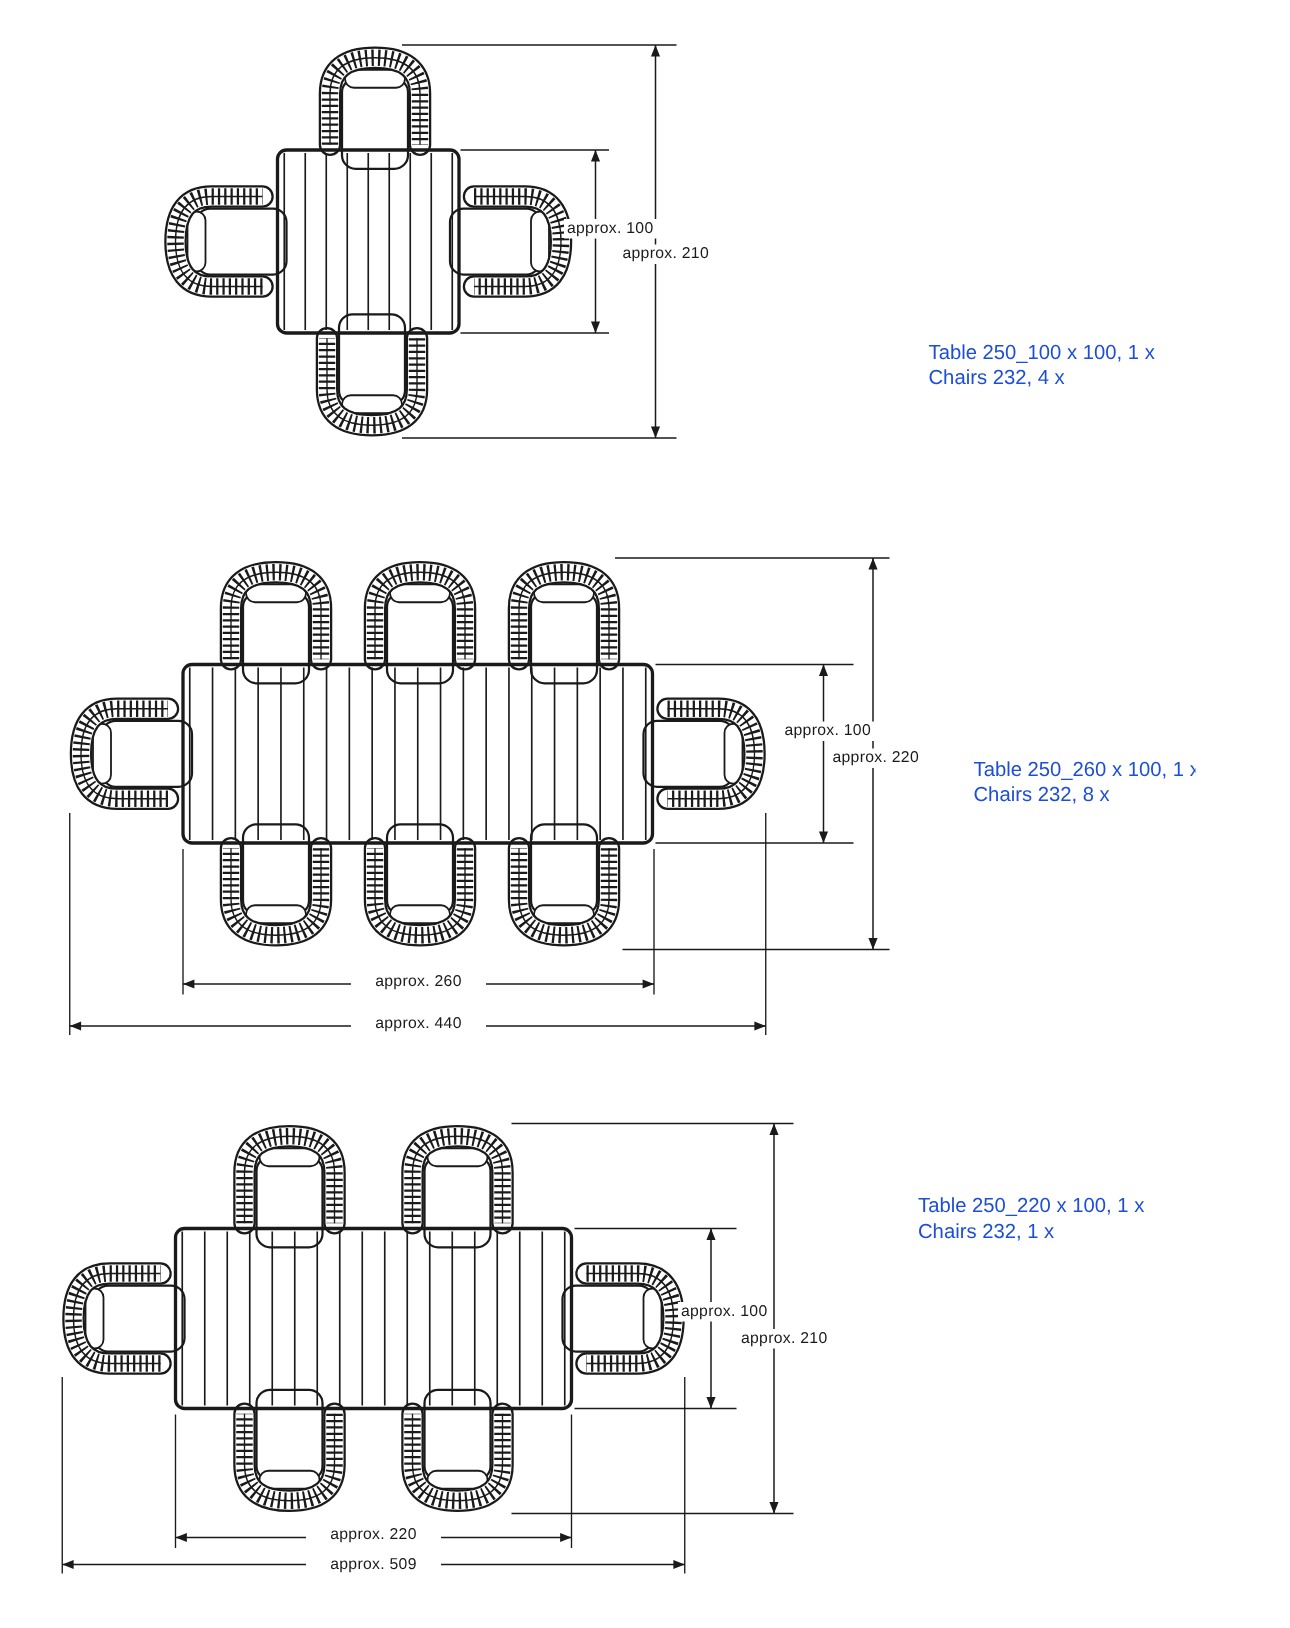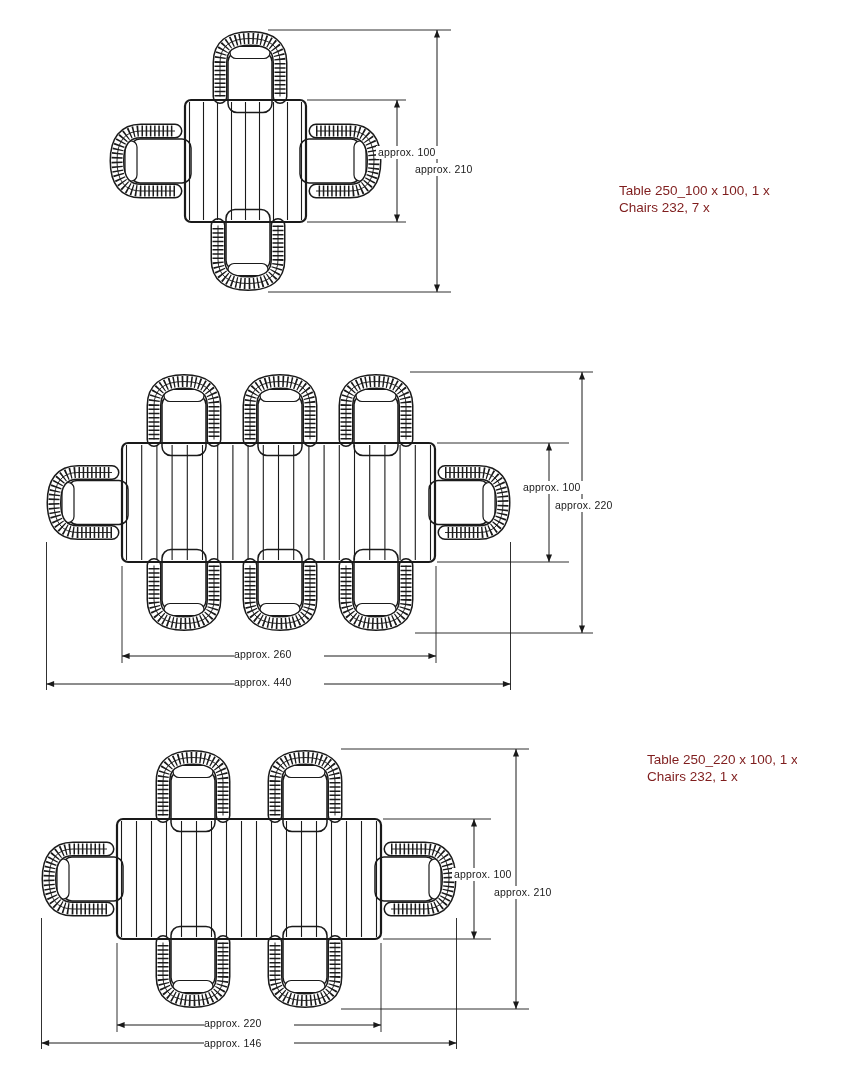--- a/index.html
+++ b/index.html
@@ -7,25 +7,25 @@
     position:relative;width:797px;height:1085px;background:#ffffff;overflow:hidden;
     font-family:"Liberation Sans",sans-serif;
   }
   #art{position:absolute;left:0;top:0;}
   .dim{
     position:absolute;
     font:10.5px/13px "Liberation Sans",sans-serif;
     color:#1a1a1a;background:#ffffff;padding:0 2px;white-space:nowrap;
     letter-spacing:.2px;
   }
-  .dim.center{width:90px;padding:0;}
+  .dim.center{width:90px;text-align:center;padding:0;}
   .title{
     position:absolute;
     font:13.5px/16.5px "Liberation Sans",sans-serif;
-    color:#7f1d1d;white-space:nowrap;
+    color:#1d4ed8;white-space:nowrap;margin-top:44px;
   }
 </style>
 </head>
 <body>
 
 <div id="stage">
 
   <svg id="art" width="860" height="1085" viewBox="0 0 860 1085">
     <defs>
       <marker id="arrow" viewBox="0 0 10 10" refX="9.5" refY="5" markerWidth="10" markerHeight="8" markerUnits="userSpaceOnUse" orient="auto-start-reverse">
@@ -288,30 +288,34 @@
           <line x1="361.5" y1="821" x2="361.5" y2="937" stroke="#1a1a1a" stroke-width="1.1"></line>
           <rect x="117" y="819" width="264" height="120" rx="6" fill="none" stroke="#1a1a1a" stroke-width="2.2"></rect>
         </g>
       </g>
     </svg>
 
   <div class="dim" style="left:376px;top:146px">approx. 100</div>
   <div class="dim" style="left:413px;top:163px">approx. 210</div>
   <div class="title" style="left:619px;top:183px">
     <div>Table 250_100 x 100, 1 x</div>
-    <div>Chairs 232, 7 x</div>
+    <div>Chairs 232, 4 x</div>
   </div>
 
   <div class="dim" style="left:521px;top:481px">approx. 100</div>
   <div class="dim" style="left:553px;top:499px">approx. 220</div>
   <div class="dim center" style="left:234px;top:648px">approx. 260</div>
   <div class="dim center" style="left:234px;top:676px">approx. 440</div>
+  <div class="title" style="left:649px;top:461px">
+    <div>Table 250_260 x 100, 1 x</div>
+    <div>Chairs 232, 8 x</div>
+  </div>
 
   <div class="dim" style="left:452px;top:868px">approx. 100</div>
   <div class="dim" style="left:492px;top:886px">approx. 210</div>
   <div class="dim center" style="left:204px;top:1017px">approx. 220</div>
-  <div class="dim center" style="left:204px;top:1037px">approx. 146</div>
-  <div class="title" style="left:647px;top:752px">
+  <div class="dim center" style="left:204px;top:1037px">approx. 509</div>
+  <div class="title" style="left:612px;top:752px">
     <div>Table 250_220 x 100, 1 x</div>
     <div>Chairs 232, 1 x</div>
   </div>
 
 </div>
 
 </body></html>

